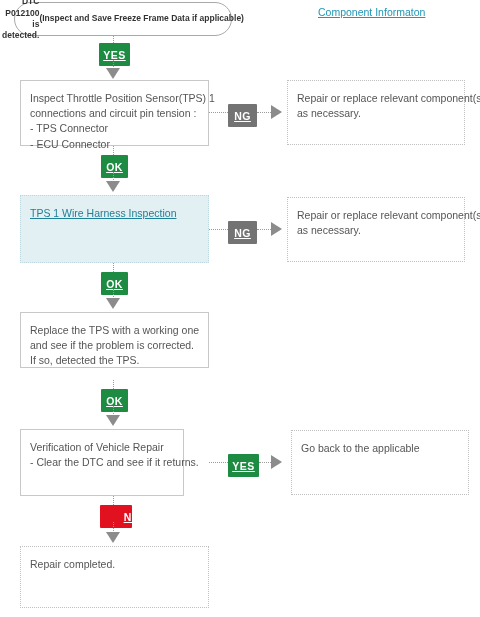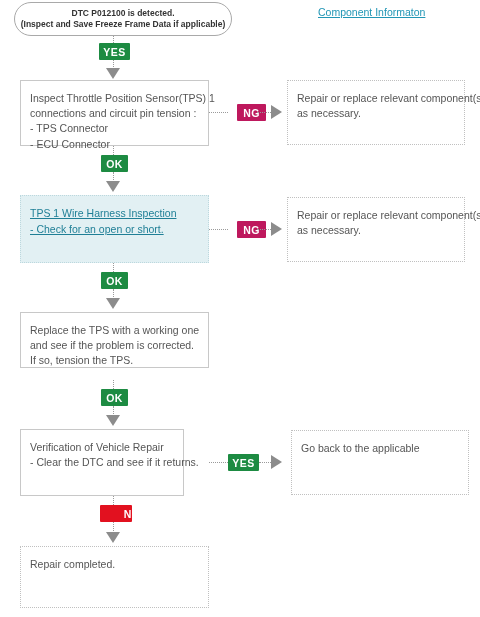--- a/index.html
+++ b/index.html
@@ -26,21 +26,20 @@
   
   .terminator {
     left: 14px;
     top: 2px;
     width: 218px;
     height: 34px;
     border: 1px solid #a9a9a9;
     border-radius: 17px;
     background: #ffffff;
     display: flex;
-    flex-direction: column;
     align-items: center;
     justify-content: center;
     color: #333333;
     font-size: 8.5px;
     font-weight: bold;
     line-height: 1.35;
     text-align: right;
   }
   .terminator .line2 { white-space: nowrap; }
 
@@ -118,26 +117,27 @@
   .badge {
     position: absolute;
     box-sizing: border-box;
     color: #ffffff;
     font-weight: bold;
     font-size: 10.5px;
     letter-spacing: 0.5px;
     display: flex;
     align-items: center;
     justify-content: center;
-    height: 17px;
+    height: 23px;
     border-radius: 1px;
+    text-decoration: underline;
   }
   .badge.ok   { background: #1d8b42; width: 27px; }
   .badge.yes  { background: #1d8b42; width: 31px; }
-  .badge.ng   { background: #be185d; width: 29px; margin-left: 9px; }
+  .badge.ng   { background: #737373; width: 29px; }
   .badge.no   { background: #e2111f; width: 29px; padding-left: 32px; }
 </style>
 </head>
 <body>
 
 <a class="comp-link" href="#">Component Informaton</a>
 
 <div class="node terminator">
   <span class="line1">DTC P012100 is detected.</span>
   <span class="line2">(Inspect and  Save Freeze Frame Data if applicable)</span>
@@ -164,41 +164,40 @@
   <span class="ln">as necessary.</span>
 </div>
 
 <div class="vline" style="left:113px; top:146px; height:11px;"></div>
 <div class="badge ok" style="left:101px; top:155px;">OK</div>
 <div class="vline" style="left:113px; top:172px; height:12px;"></div>
 <div class="arrow-down" style="left:106px; top:181px;"></div>
 
 <div class="node process highlight" style="left:20px; top:195px; width:189px; height:68px;">
   <a class="hlink" href="#">TPS 1 Wire Harness Inspection</a>
-  <a class="hlink" href="#">- Check for an open or short.</a>
 </div>
 
 <div class="hline" style="left:209px; top:229px; width:19px;"></div>
 <div class="badge ng" style="left:228px; top:221px;">NG</div>
 <div class="hline" style="left:257px; top:229px; width:16px;"></div>
 <div class="arrow-right" style="left:271px; top:222px;"></div>
 <div class="node process dashed" style="left:287px; top:197px; width:178px; height:65px;">
   <span class="ln">Repair or replace relevant component(s)</span>
   <span class="ln">as necessary.</span>
 </div>
 
 <div class="vline" style="left:113px; top:263px; height:11px;"></div>
 <div class="badge ok" style="left:101px; top:272px;">OK</div>
 <div class="vline" style="left:113px; top:289px; height:12px;"></div>
 <div class="arrow-down" style="left:106px; top:298px;"></div>
 
 <div class="node process" style="left:20px; top:312px; width:189px; height:56px;">
   <span class="ln">Replace the TPS with a working one</span>
   <span class="ln">and see if the problem is corrected.</span>
-  <span class="ln">If so, tension the TPS.</span>
+  <span class="ln">If so, detected the TPS.</span>
 </div>
 
 <div class="vline" style="left:113px; top:380px; height:11px;"></div>
 <div class="badge ok" style="left:101px; top:389px;">OK</div>
 <div class="vline" style="left:113px; top:406px; height:12px;"></div>
 <div class="arrow-down" style="left:106px; top:415px;"></div>
 
 <div class="node process" style="left:20px; top:429px; width:164px; height:67px;">
   <span class="ln">Verification of Vehicle Repair</span>
   <span class="ln">- Clear the DTC and see if it returns.</span>

